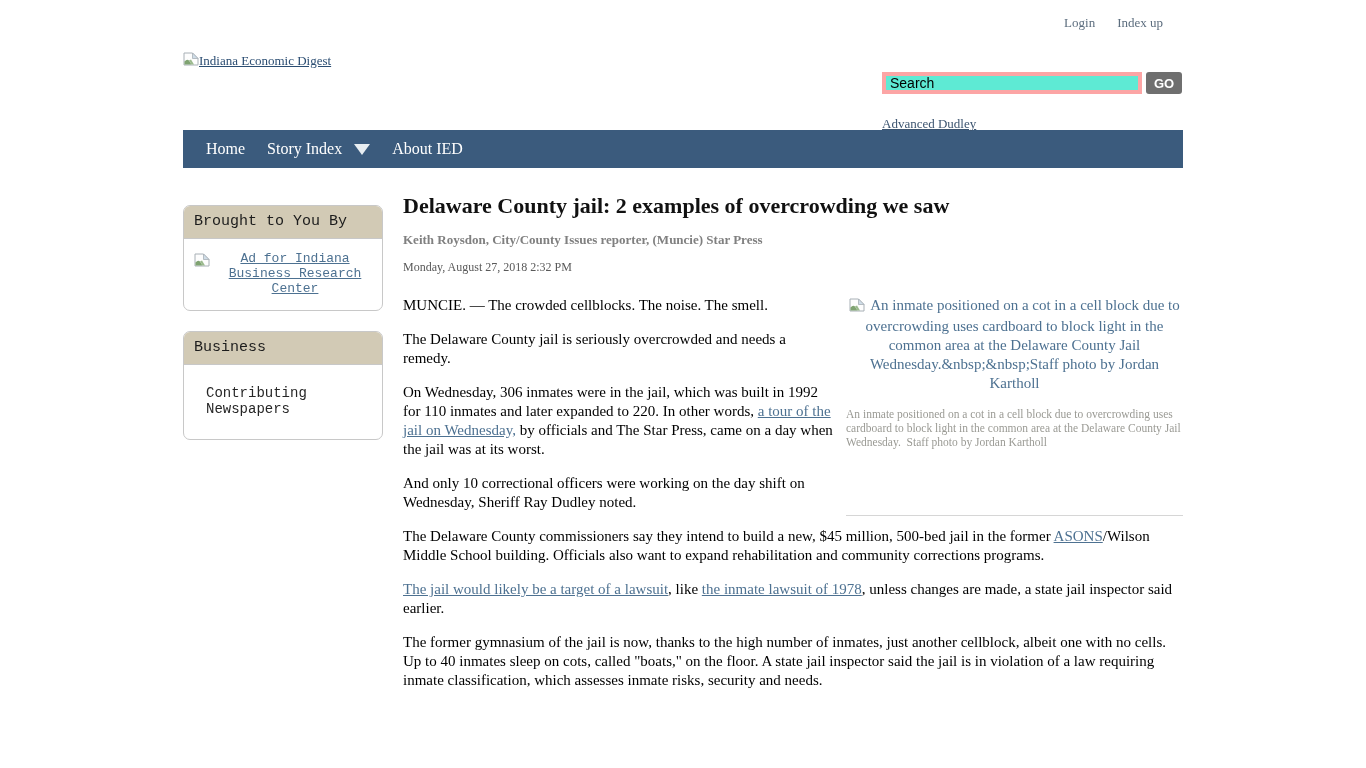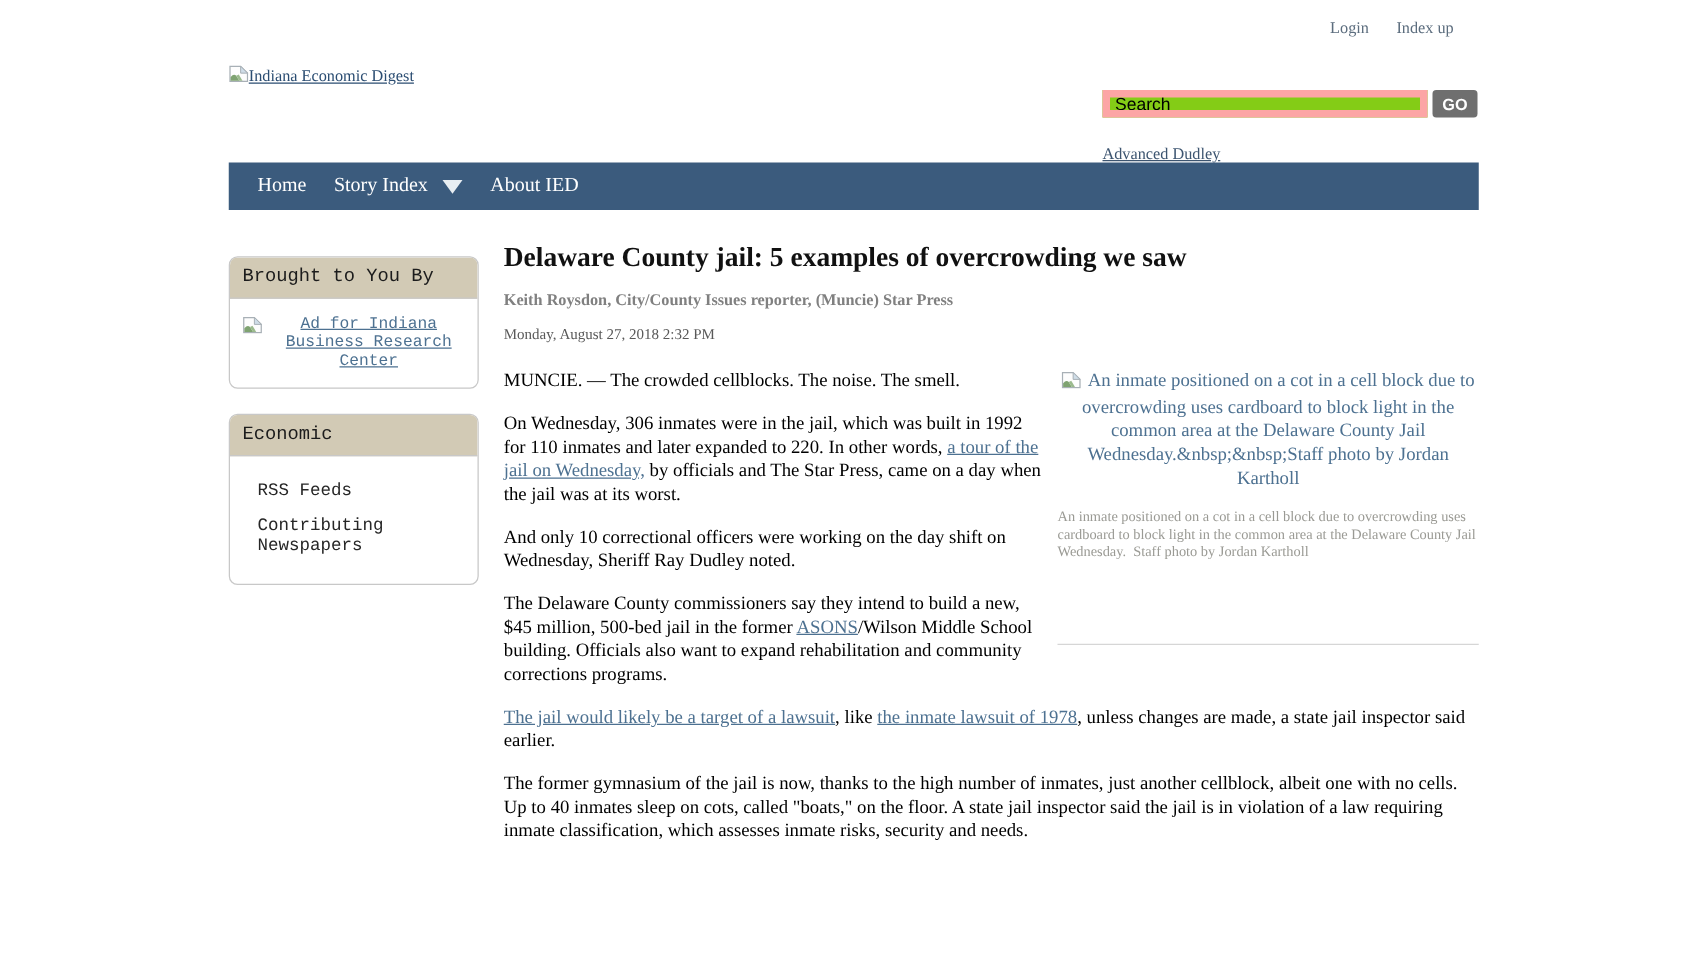--- a/index.html
+++ b/index.html
@@ -20,21 +20,21 @@
   .header { height:100px; position:relative; }
   .logo-link {
     position:absolute; left:0; top:22px;
     font-size:13px; color:#2b4d72; text-decoration:underline;
     display:inline-flex; align-items:center;
   }
   .search-area { position:absolute; right:1px; top:42px; width:300px; }
   .search-row { display:flex; align-items:stretch; }
   .search-input {
     width:260px; height:22px; font-family:"Liberation Sans", sans-serif;
-    font-size:14px; padding:1px 4px; border:6px solid #fca5a5; background:#84cc16;
+    font-size:14px; padding:1px 4px; border:4px solid #fca5a5; background:#5eead4;
     color:#000;
   }
   .go-button {
     width:36px; height:22px; margin-left:4px;
     background:#6f6f6f; color:#fff; border:none; border-radius:3px;
     font-family:"Liberation Sans", sans-serif; font-size:13px; font-weight:bold;
     cursor:pointer;
   }
   .advanced-wrap { margin-top:20px; text-align:left; }
   .advanced-wrap a { font-size:13px; color:#3d5570; text-decoration:underline; }
@@ -162,44 +162,44 @@
       <div class="side-box">
         <div class="side-box-header">Brought to You By</div>
         <div class="ad-body">
           <span class="bimg"><svg width="16" height="14">
                 <use href="#broken-img"></use>
               </svg></span>
           <a href="#" class="ad-link">Ad for Indiana Business Research Center</a>
         </div>
       </div>
       <div class="side-box">
-        <div class="side-box-header">Economic</div>
+        <div class="side-box-header">Business</div>
         <div class="res-body">
-          <a href="#" class="res-item">RSS Feeds</a>
           <a href="#" class="res-item">Contributing Newspapers</a>
         </div>
       </div>
     </div>
 
     <div class="main">
-      <h1 class="article-title">Delaware County jail: 5 examples of overcrowding we saw</h1>
+      <h1 class="article-title">Delaware County jail: 2 examples of overcrowding we saw</h1>
       <div class="article-byline">Keith Roysdon, City/County Issues reporter, (Muncie) Star Press</div>
       <div class="article-date">Monday, August 27, 2018 2:32 PM</div>
 
       <div class="article-body">
         <div class="photo-float">
           <div class="photo-alt">
             <span class="bimg"><svg width="16" height="14">
                   <use href="#broken-img"></use>
                 </svg></span><span>An inmate positioned on a cot in a cell block due to overcrowding uses cardboard to block light in the common area at the Delaware County Jail Wednesday.&amp;nbsp;&amp;nbsp;Staff photo by Jordan Kartholl</span>
           </div>
           <div class="photo-caption">An inmate positioned on a cot in a cell block due to overcrowding uses cardboard to block light in the common area at the Delaware County Jail Wednesday.&nbsp;&nbsp;Staff photo by Jordan Kartholl</div>
         </div>
         <div id="paragraphs">
             <p>MUNCIE. — The crowded cellblocks. The noise. The smell.</p>
+            <p>The Delaware County jail is seriously overcrowded and needs a remedy.</p>
             <p>On Wednesday, 306 inmates were in the jail, which was built in 1992 for 110 inmates and later expanded to 220. In other words, <a href="#" class="body-link">a tour of the jail on Wednesday,</a> by officials and The Star Press, came on a day when the jail was at its worst.</p>
             <p>And only 10 correctional officers were working on the day shift on Wednesday, Sheriff Ray Dudley noted.</p>
             <p>The Delaware County commissioners say they intend to build a new, $45 million, 500-bed jail in the former <a href="#" class="body-link">ASONS</a>/Wilson Middle School building. Officials also want to expand rehabilitation and community corrections programs.</p>
             <p><a href="#" class="body-link">The jail would likely be a target of a lawsuit</a>, like <a href="#" class="body-link">the inmate lawsuit of 1978</a>, unless changes are made, a state jail inspector said earlier.</p>
             <p>The former gymnasium of the jail is now, thanks to the high number of inmates, just another cellblock, albeit one with no cells. Up to 40 inmates sleep on cots, called "boats," on the floor. A state jail inspector said the jail is in violation of a law requiring inmate classification, which assesses inmate risks, security and needs.</p>
           </div>
       </div>
     </div>
 
   </div>

